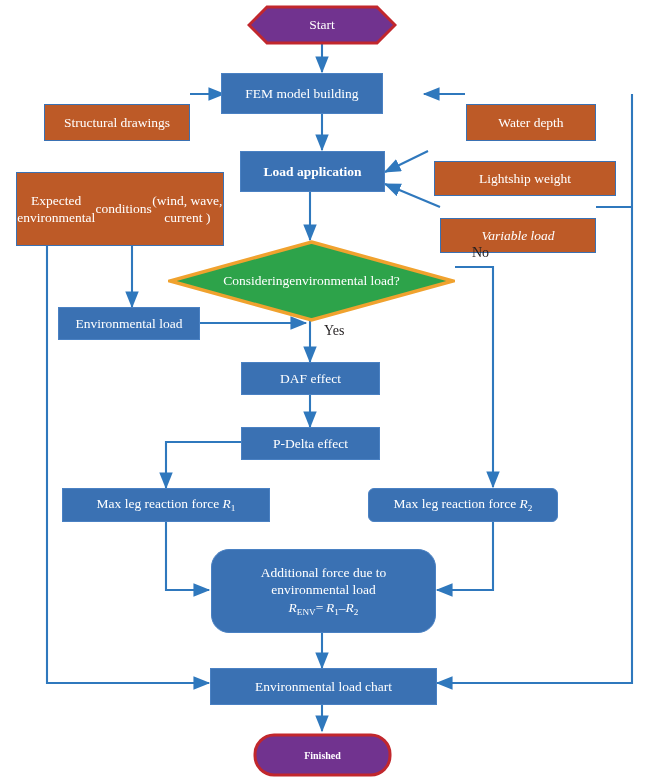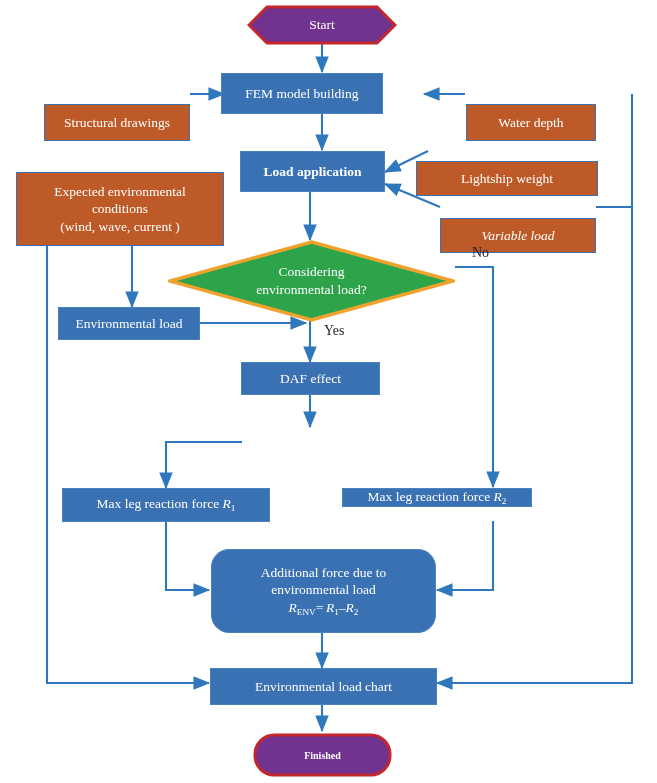--- a/index.html
+++ b/index.html
@@ -18,21 +18,21 @@
 
   .hexwrap{position:absolute;}
   .hex{width:100%;height:100%;display:block;}
   .hexlabel{position:absolute;left:0;top:0;width:100%;height:100%;
             display:flex;align-items:center;justify-content:center;
             color:#ffffff;font-size:13.5px;}
 
   .diamondwrap{position:absolute;}
   .dm{width:100%;height:100%;display:block;}
   .dmlabel{position:absolute;left:0;top:0;width:100%;height:100%;
-           display:flex;flex-direction:column;align-items:center;justify-content:center;
+           display:flex;flex-direction:row;align-items:center;justify-content:center;
            color:#ffffff;font-size:13.5px;line-height:1.35;}
 
   .pillwrap{position:absolute;}
   .pill{width:100%;height:100%;display:block;}
   .pilllabel{position:absolute;left:0;top:0;width:100%;height:100%;
              display:flex;align-items:center;justify-content:center;
              color:#ffffff;font-size:10px;font-weight:bold;}
 
   .edgelabel{position:absolute;color:#231f20;font-size:14px;}
 
@@ -108,31 +108,31 @@
   </div>
 
   <div class="node box-blue" style="left:221px;top:73px;width:162px;height:41px;">
     <span>FEM model building</span>
   </div>
 
   <div class="node box-orange" style="left:466px;top:76px;width:130px;height:37px;">
     <span>Water depth</span>
   </div>
 
-  <div class="node box-orange" style="left:16px;top:144px;width:208px;height:74px;flex-direction:column;">
+  <div class="node box-orange" style="left:16px;top:144px;width:208px;height:74px;flex-direction:row;">
     <span class="ml">Expected environmental</span>
     <span class="ml">conditions</span>
     <span class="ml">(wind, wave, current )</span>
   </div>
 
   <div class="node box-blue" style="left:240px;top:151px;width:145px;height:41px;font-weight:bold;">
     <span>Load application</span>
   </div>
 
-  <div class="node box-orange" style="left:416px;top:133px;width:182px;height:35px;">
+  <div class="node box-orange" style="left:434px;top:133px;width:182px;height:35px;">
     <span>Lightship weight</span>
   </div>
 
   <div class="node box-orange" style="left:440px;top:190px;width:156px;height:35px;font-style:italic;">
     <span>Variable load</span>
   </div>
 
   <div class="diamondwrap" style="left:168px;top:240px;width:287px;height:82px;">
     <svg class="dm" viewBox="0 0 287 82" preserveAspectRatio="none">
       <polygon points="143.5,2 285,41 143.5,80 2,41" fill="#2da34a" stroke="#f0a22e" stroke-width="3.5"></polygon>
@@ -148,28 +148,31 @@
   <div class="edgelabel" style="left:324px;top:323px;">Yes</div>
 
   <div class="node box-blue" style="left:58px;top:307px;width:142px;height:33px;">
     <span>Environmental load</span>
   </div>
 
   <div class="node box-blue" style="left:241px;top:362px;width:139px;height:33px;">
     <span>DAF effect</span>
   </div>
 
+  <div class="node box-blue" style="left:241px;top:427px;width:139px;height:33px;">
+    <span>P-Delta effect</span>
+  </div>
 
   <div class="node box-blue" style="left:62px;top:488px;width:208px;height:34px;">
     <span>
       <span>Max leg reaction force</span><var>&nbsp;<span>R</span><sub>1</sub></var>
     </span>
   </div>
 
-  <div class="node box-blue" style="left:342px;top:488px;width:190px;height:19px;">
+  <div class="node box-blue" style="left:368px;top:488px;width:190px;height:34px;border-radius:6px;">
     <span>
       <span>Max leg reaction force</span><var>&nbsp;<span>R</span><sub>2</sub></var>
     </span>
   </div>
 
   <div class="node box-blue" style="left:211px;top:549px;width:225px;height:84px;flex-direction:column;border-radius:18px;">
     <span class="ml">Additional force due to</span>
     <span class="ml">environmental load</span>
     <span class="ml">
       <var><span>R</span><sub>ENV</sub></var><span>=</span> <var><span>R</span><sub>1</sub></var><span>–</span><var><span>R</span><sub>2</sub></var>

